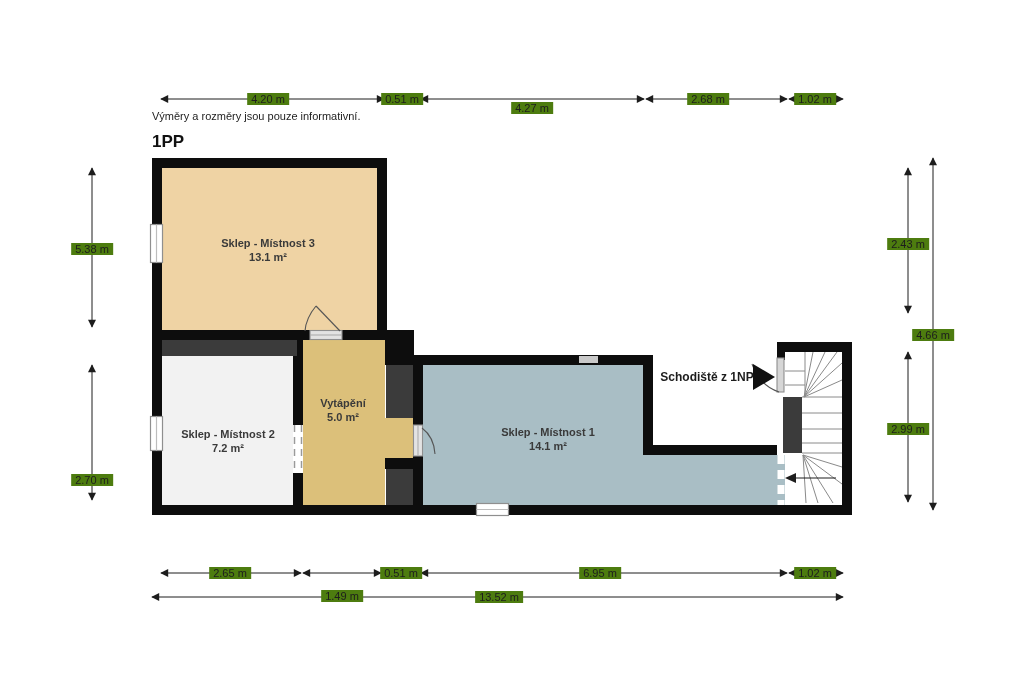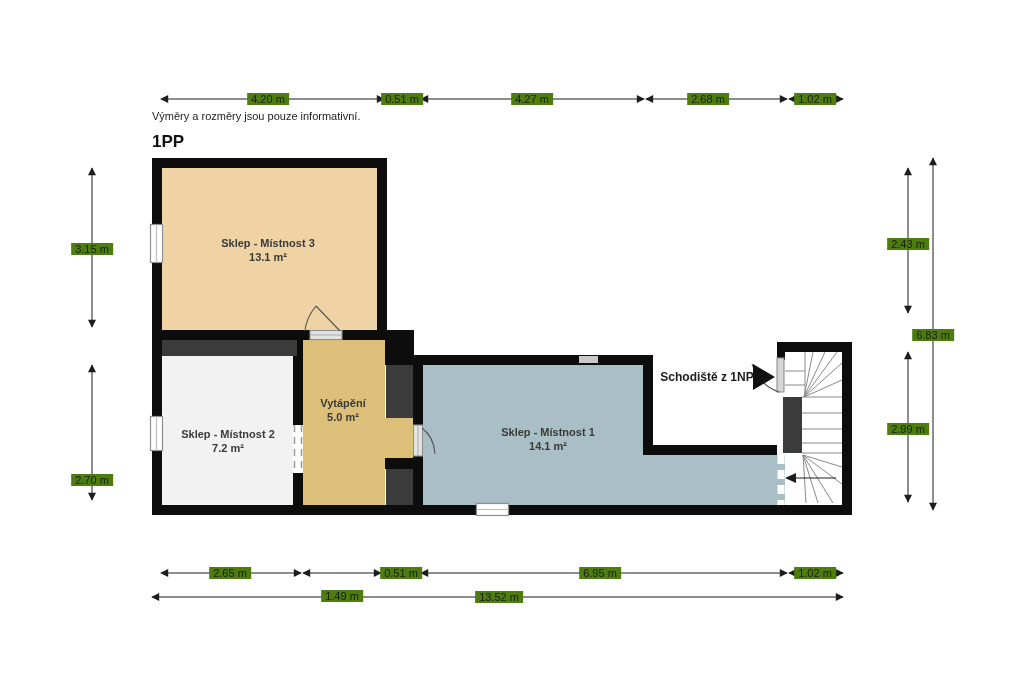--- a/index.html
+++ b/index.html
@@ -177,31 +177,31 @@
   </div>
   <div class="lbl room-label" style="left:548px;top:439px;">
     <div>Sklep - Místnost 1</div>
     <div>14.1 m²</div>
   </div>
 
   <div class="lbl stairs-label" style="left:707px;top:377px;">Schodiště z 1NP</div>
 
   <div class="lbl dim" style="left:268px;top:99px;">4.20 m</div>
   <div class="lbl dim" style="left:402px;top:99px;">0.51 m</div>
-  <div class="lbl dim" style="left:532px;top:99px;text-align:center;">4.27 m</div>
+  <div class="lbl dim" style="left:532px;top:108px;text-align:center;">4.27 m</div>
   <div class="lbl dim" style="left:708px;top:99px;">2.68 m</div>
   <div class="lbl dim" style="left:815px;top:99px;">1.02 m</div>
 
   <div class="lbl dim" style="left:230px;top:573px;">2.65 m</div>
   <div class="lbl dim" style="left:342px;top:596px;">1.49 m</div>
   <div class="lbl dim" style="left:401px;top:573px;">0.51 m</div>
   <div class="lbl dim" style="left:600px;top:573px;">6.95 m</div>
   <div class="lbl dim" style="left:815px;top:573px;">1.02 m</div>
   <div class="lbl dim" style="left:499px;top:597px;">13.52 m</div>
 
-  <div class="lbl dim" style="left:92px;top:249px;">3.15 m</div>
+  <div class="lbl dim" style="left:92px;top:249px;">5.38 m</div>
   <div class="lbl dim" style="left:92px;top:432px;margin-top:48px;">2.70 m</div>
 
   <div class="lbl dim" style="left:908px;top:244px;">2.43 m</div>
   <div class="lbl dim" style="left:908px;top:429px;">2.99 m</div>
-  <div class="lbl dim" style="left:933px;top:335px;">6.83 m</div>
+  <div class="lbl dim" style="left:933px;top:335px;">4.66 m</div>
 
 </div>
 
 </body></html>

